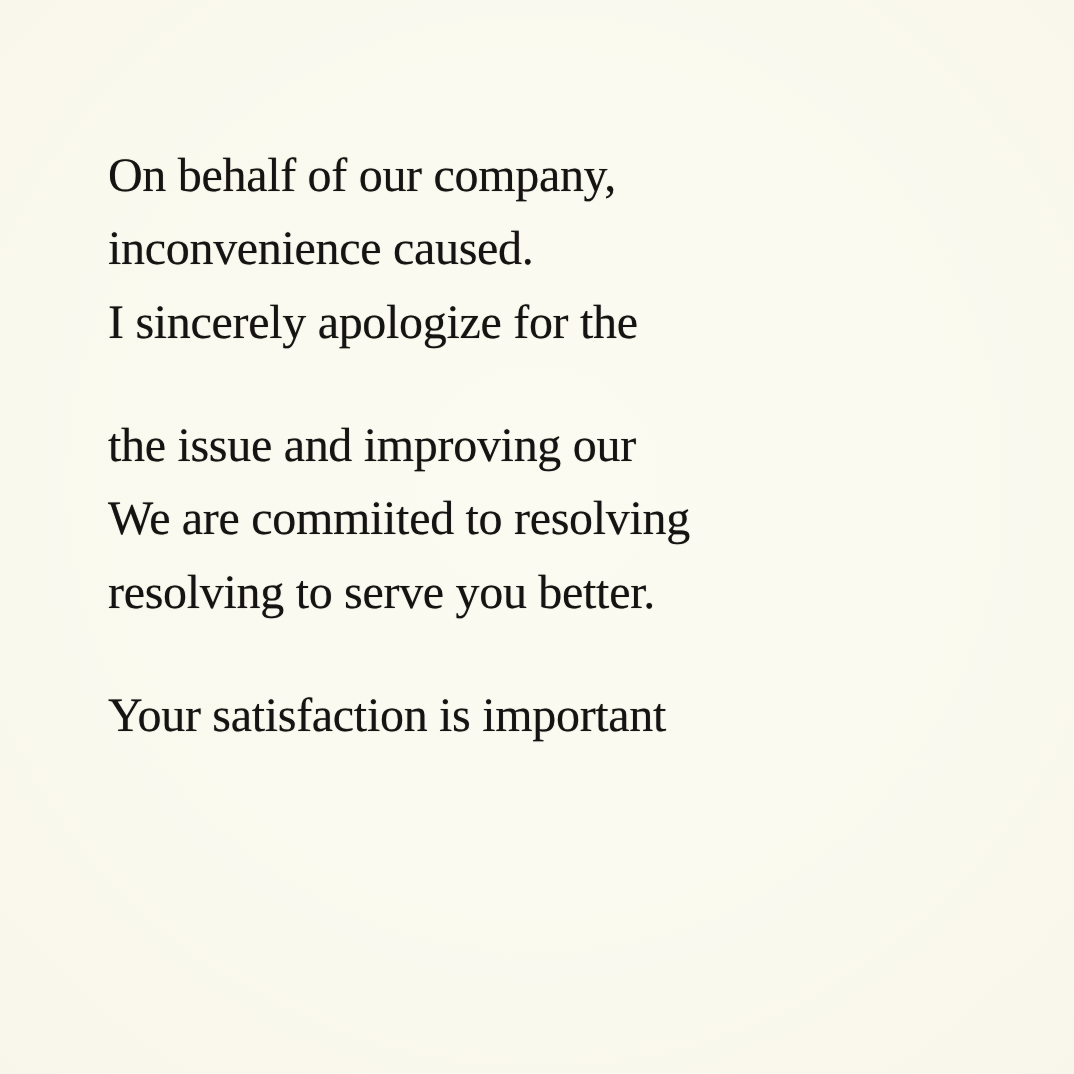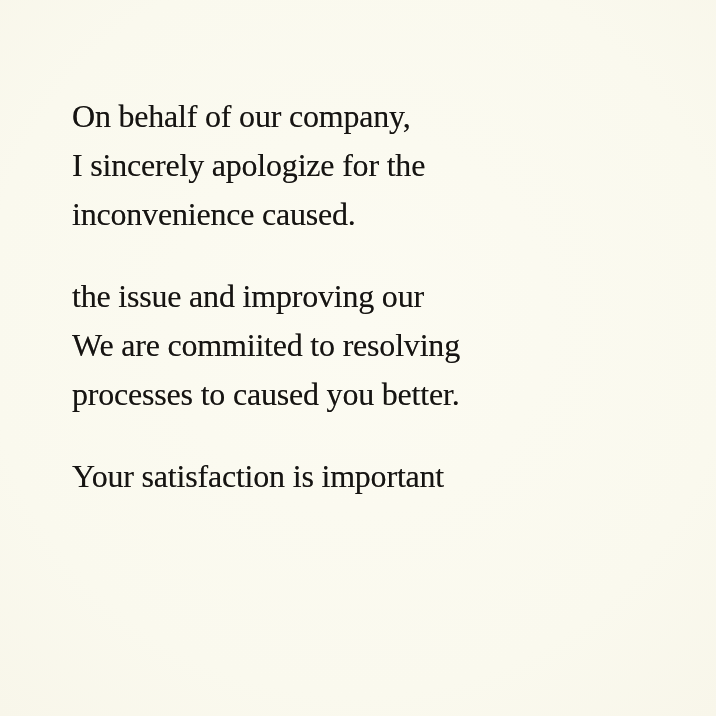--- a/index.html
+++ b/index.html
@@ -32,28 +32,28 @@
     white-space: nowrap;
   }
 </style>
 </head>
 <body>
 
 <div class="letter">
 
   <div class="paragraph">
     <div class="text-line">On behalf of our company,</div>
+    <div class="text-line">inconvenience caused.</div>
     <div class="text-line">I sincerely apologize for the</div>
-    <div class="text-line">inconvenience caused.</div>
   </div>
 
   <div class="paragraph">
     <div class="text-line">the issue and improving our</div>
     <div class="text-line">We are commiited to resolving</div>
-    <div class="text-line">processes to caused you better.</div>
+    <div class="text-line">resolving to serve you better.</div>
   </div>
 
   <div class="paragraph">
     <div class="text-line">Your satisfaction is important</div>
   </div>
 
 
 </div>
 
 </body></html>

